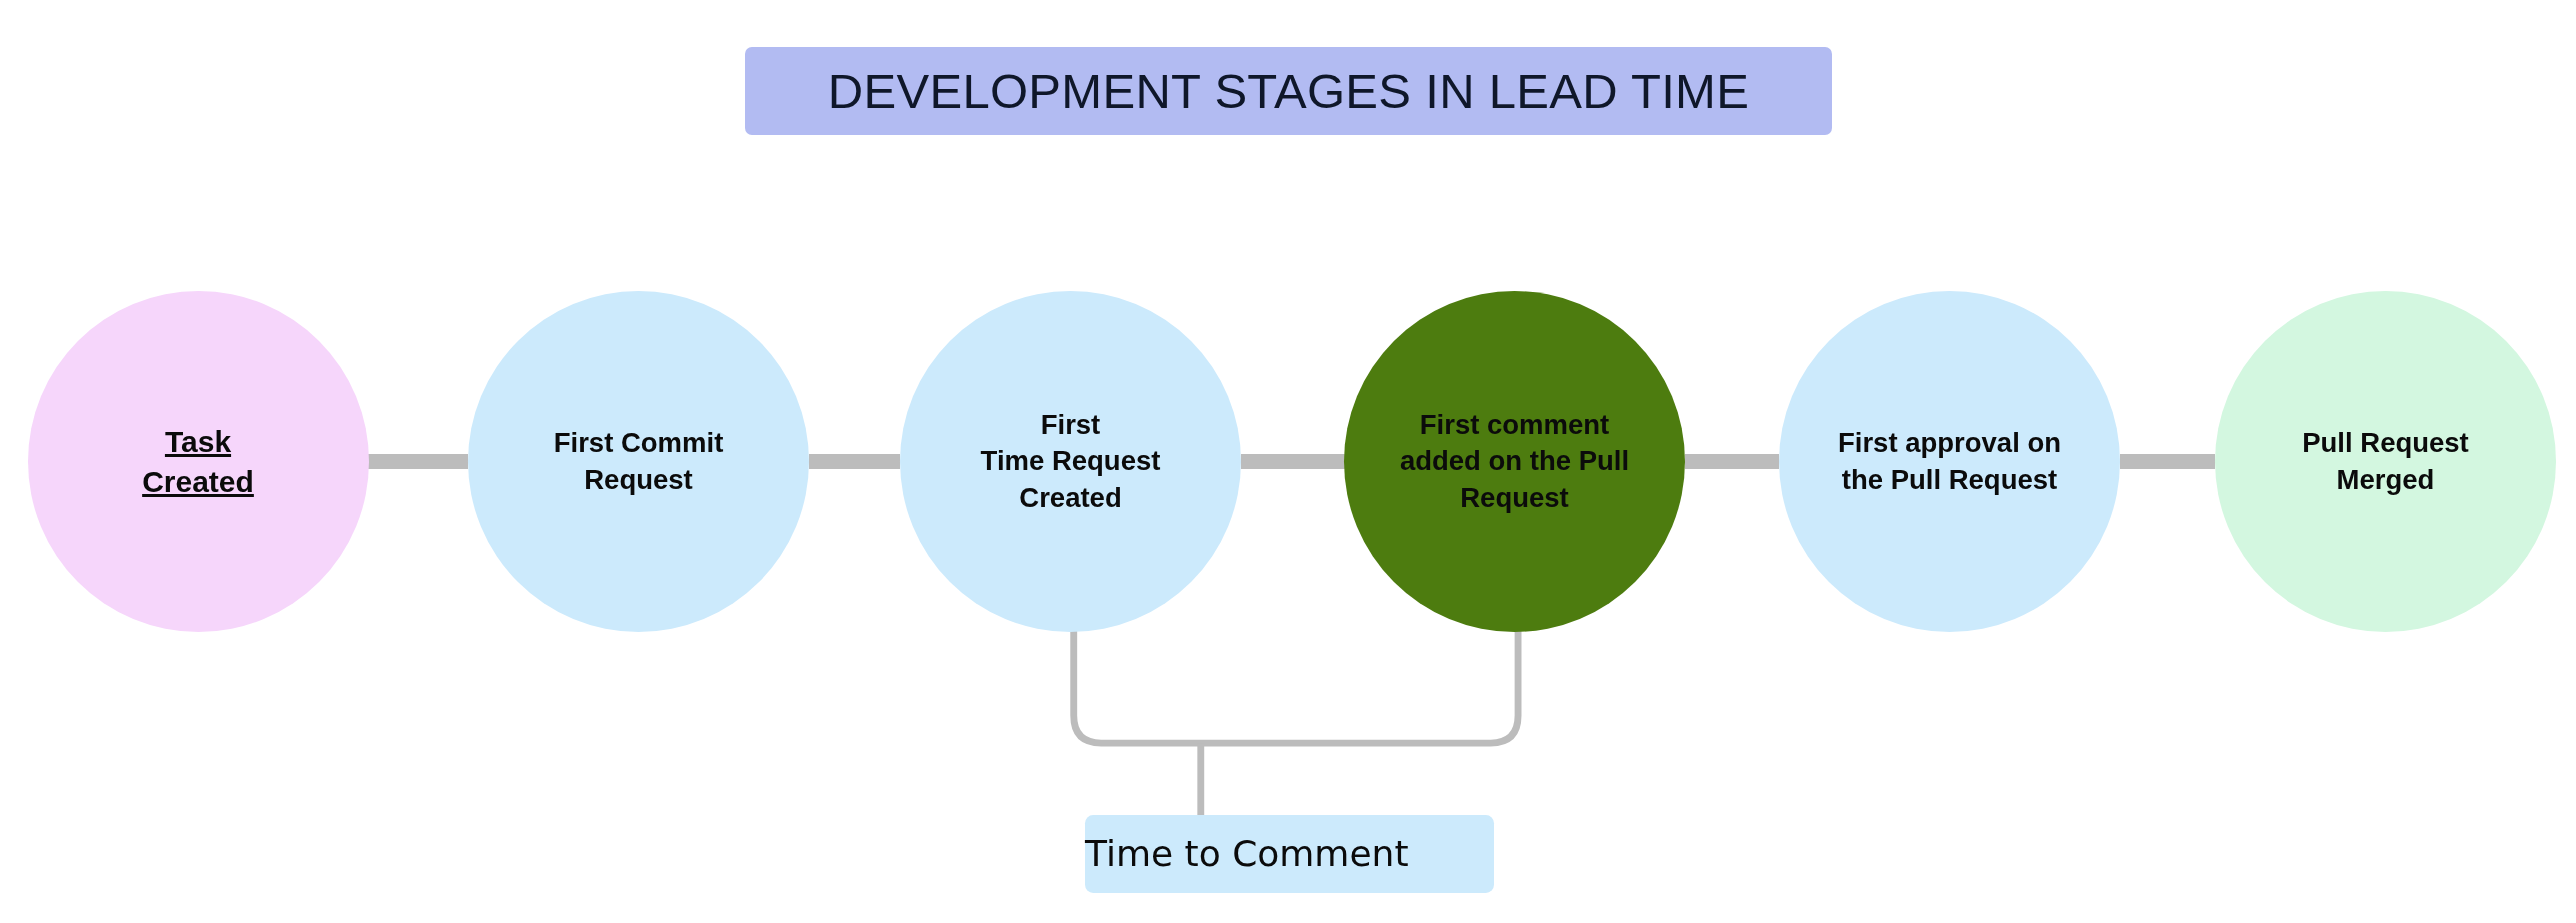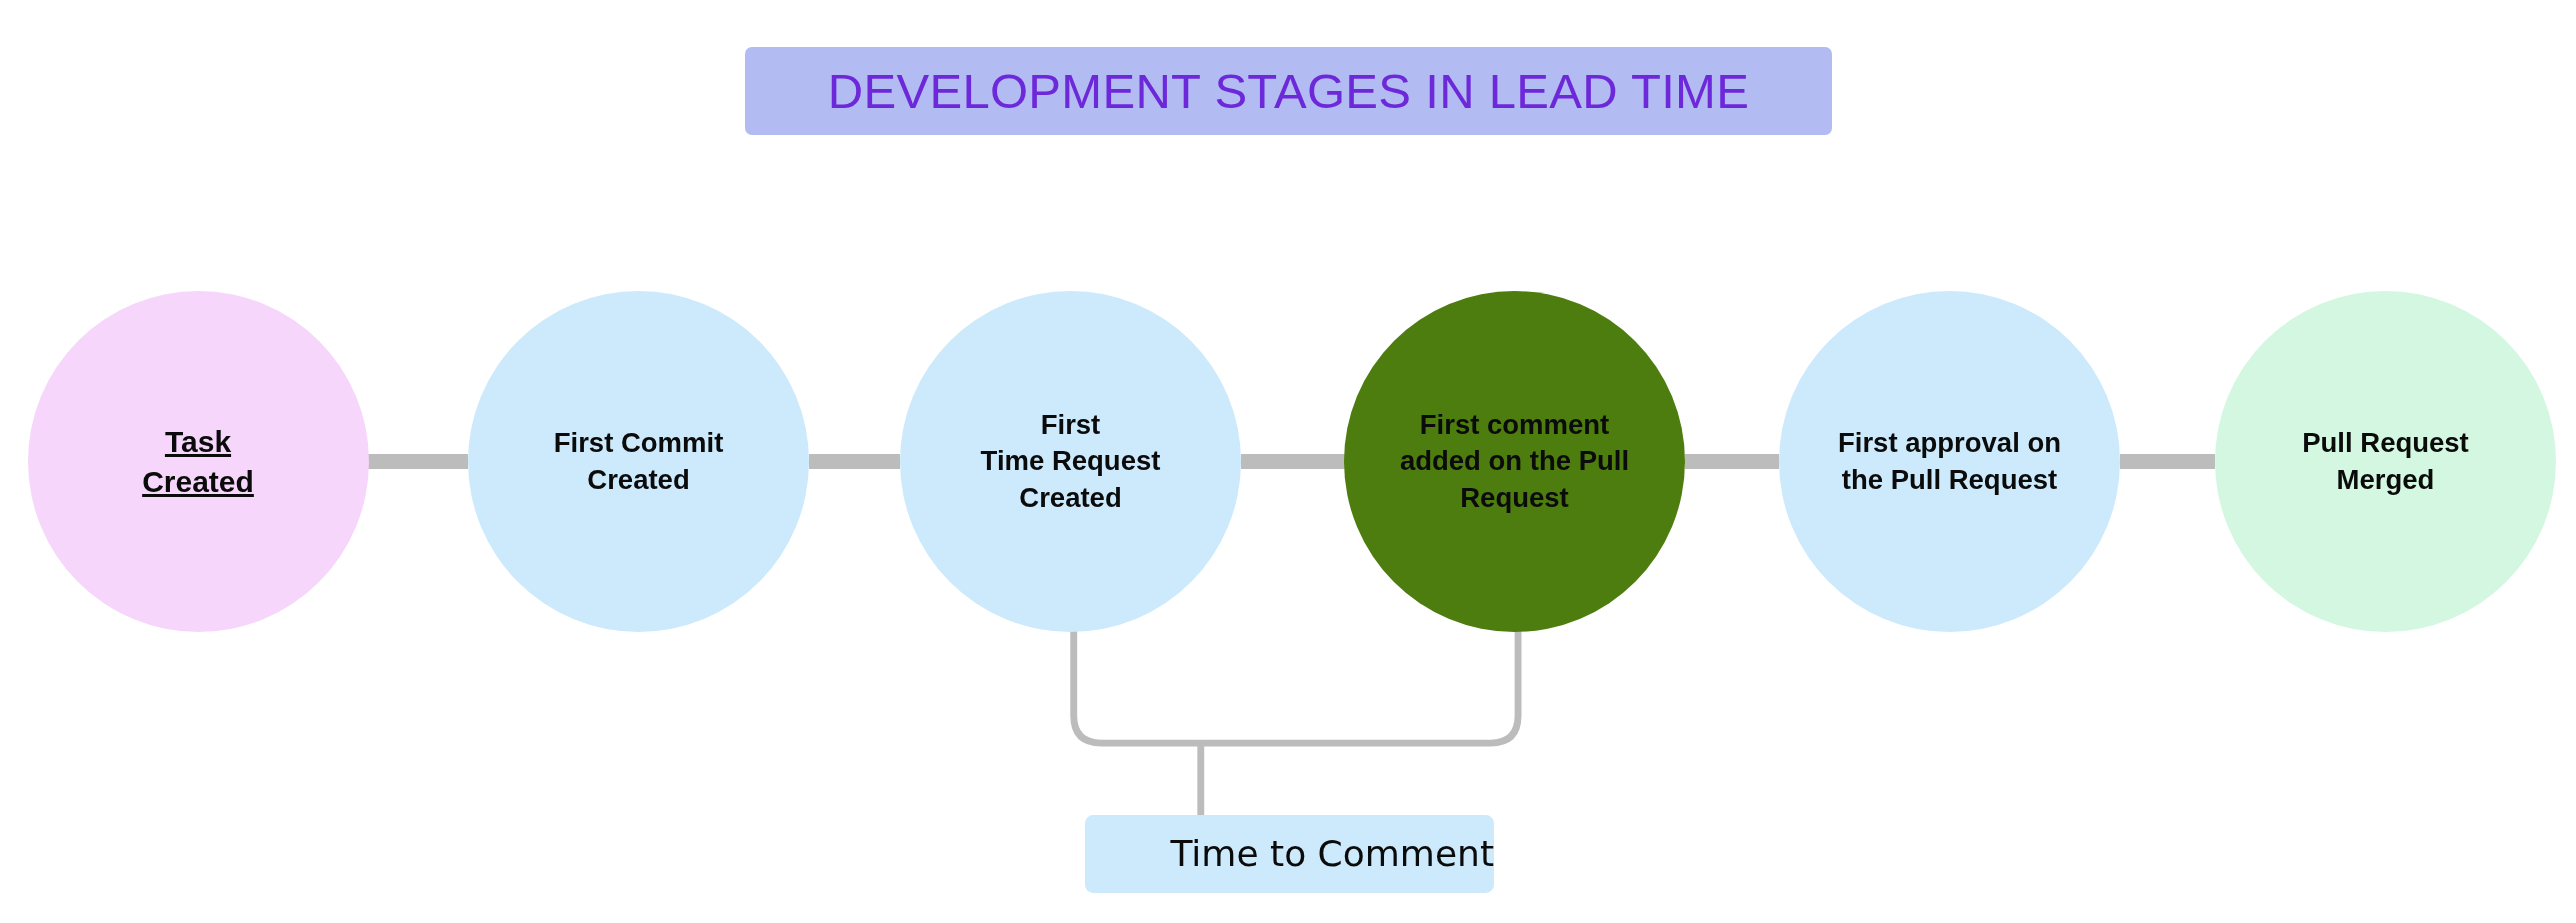--- a/index.html
+++ b/index.html
@@ -27,21 +27,21 @@
     border-radius: 6.9px;
     display: flex;
     align-items: center;
     justify-content: center;
     box-sizing: border-box;
   }
   .title-text {
     font-family: "Liberation Sans", sans-serif;
     font-size: 49px;
     font-weight: 400;
-    color: #6d28d9;
+    color: #0f172a;
     letter-spacing: 0.3px;
     white-space: nowrap;
     line-height: 1;
   }
 
   
   .node {
     position: absolute;
     border-radius: 50%;
     display: flex;
@@ -81,21 +81,21 @@
   .tag-box {
     position: absolute;
     left: 1085px;
     top: 815px;
     width: 409px;
     height: 78px;
     background: #cceafc;
     border-radius: 8.2px;
     display: flex;
     align-items: center;
-    justify-content: flex-end;
+    justify-content: flex-start;
     box-sizing: border-box;
   }
   .tag-text {
     font-family: "DejaVu Sans", sans-serif;
     font-size: 36px;
     font-weight: 400;
     color: #0b0b0b;
     white-space: nowrap;
     line-height: 1;
   }
@@ -120,21 +120,21 @@
     <path d="M 1748 1082 L 1748 1188" fill="none" stroke="#bcbcbc" stroke-width="10" stroke-linecap="butt"></path>
   </svg>
 
   <div class="node" style="left:27.5px; top:291px; width:341px; height:341px; background:#f6d6fb;">
     <span class="node-label" style="font-size:30px;text-decoration:underline;">Task
 Created</span>
   </div>
 
   <div class="node" style="left:468px; top:291px; width:341px; height:341px; background:#cceafc;">
     <span class="node-label" style="font-size:27.5px;">First Commit
-Created</span>
+Request</span>
   </div>
 
   <div class="node" style="left:900px; top:291px; width:341px; height:341px; background:#cceafc;">
     <span class="node-label" style="font-size:27.5px;">First
 Time Request
 Created</span>
   </div>
 
   <div class="node" style="left:1344px; top:291px; width:341px; height:341px; background:#4d7c0f;">
     <span class="node-label" style="font-size:27.5px;">First comment

